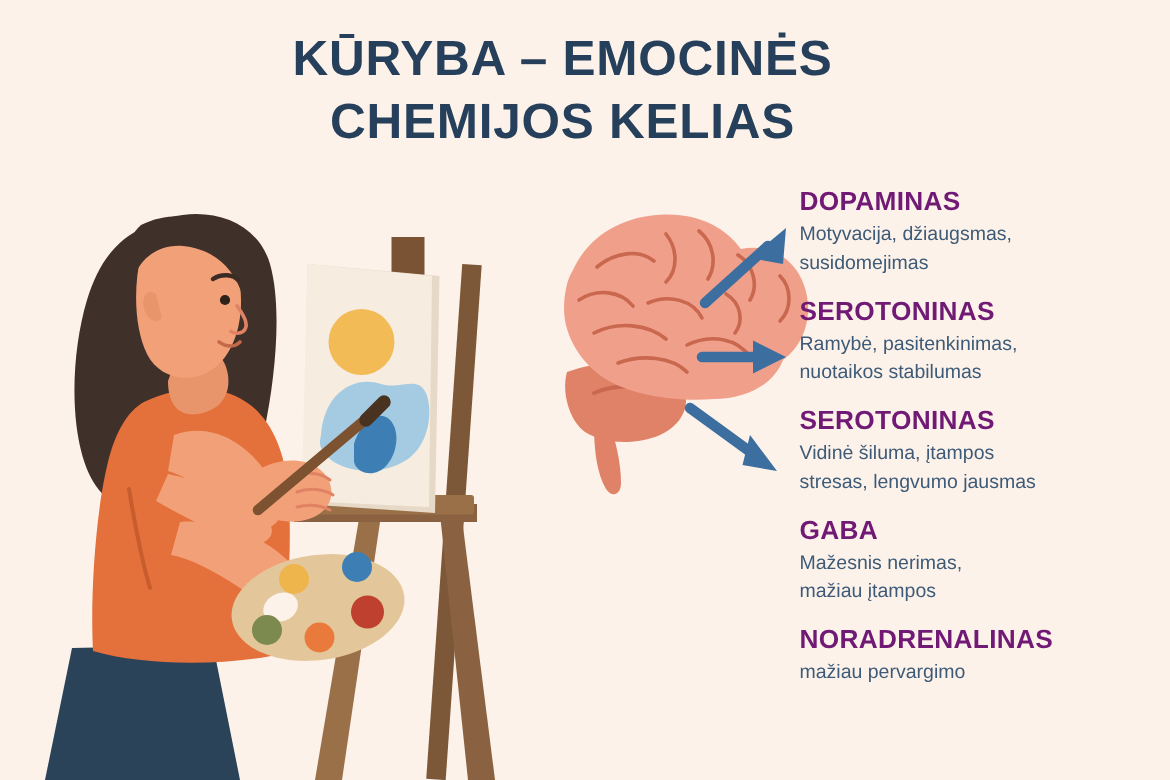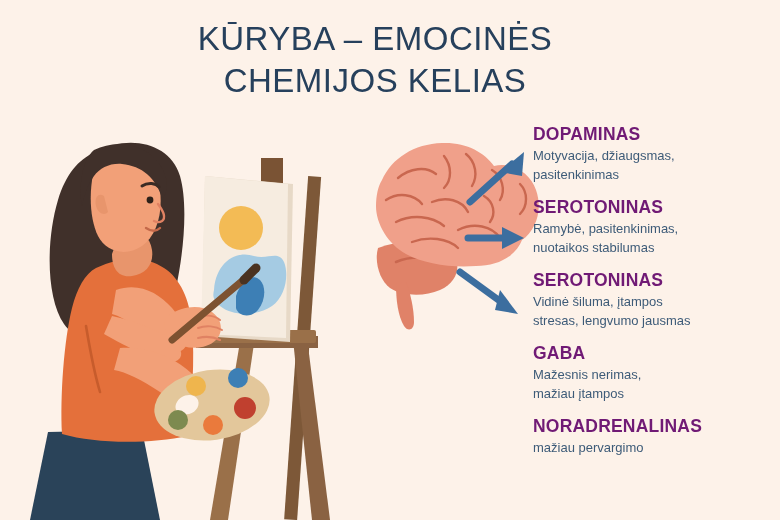--- a/index.html
+++ b/index.html
@@ -23,21 +23,21 @@
   
   .title-block {
     position: absolute;
     left: 150px;
     top: 18px;
     width: 450px;
     text-align: center;
   }
   .title-line {
     font-size: 33px;
-    font-weight: normal;
+    font-weight: bold;
     color: #26405c;
     letter-spacing: 0.5px;
     line-height: 1.28;
     white-space: nowrap;
   }
 
   
   .art {
     position: absolute;
     left: 0;
@@ -221,21 +221,21 @@
     <div class="title-line">KŪRYBA – EMOCINĖS</div>
     <div class="title-line">CHEMIJOS KELIAS</div>
   </div>
 
   <div class="nt-list">
 
     <div class="nt-item">
       <div class="nt-name">DOPAMINAS</div>
       <div class="nt-desc">
         <div>Motyvacija, džiaugsmas,</div>
-        <div>pasitenkinimas</div>
+        <div>susidomejimas</div>
       </div>
     </div>
 
     <div class="nt-item">
       <div class="nt-name">SEROTONINAS</div>
       <div class="nt-desc">
         <div>Ramybė, pasitenkinimas,</div>
         <div>nuotaikos stabilumas</div>
       </div>
     </div>

